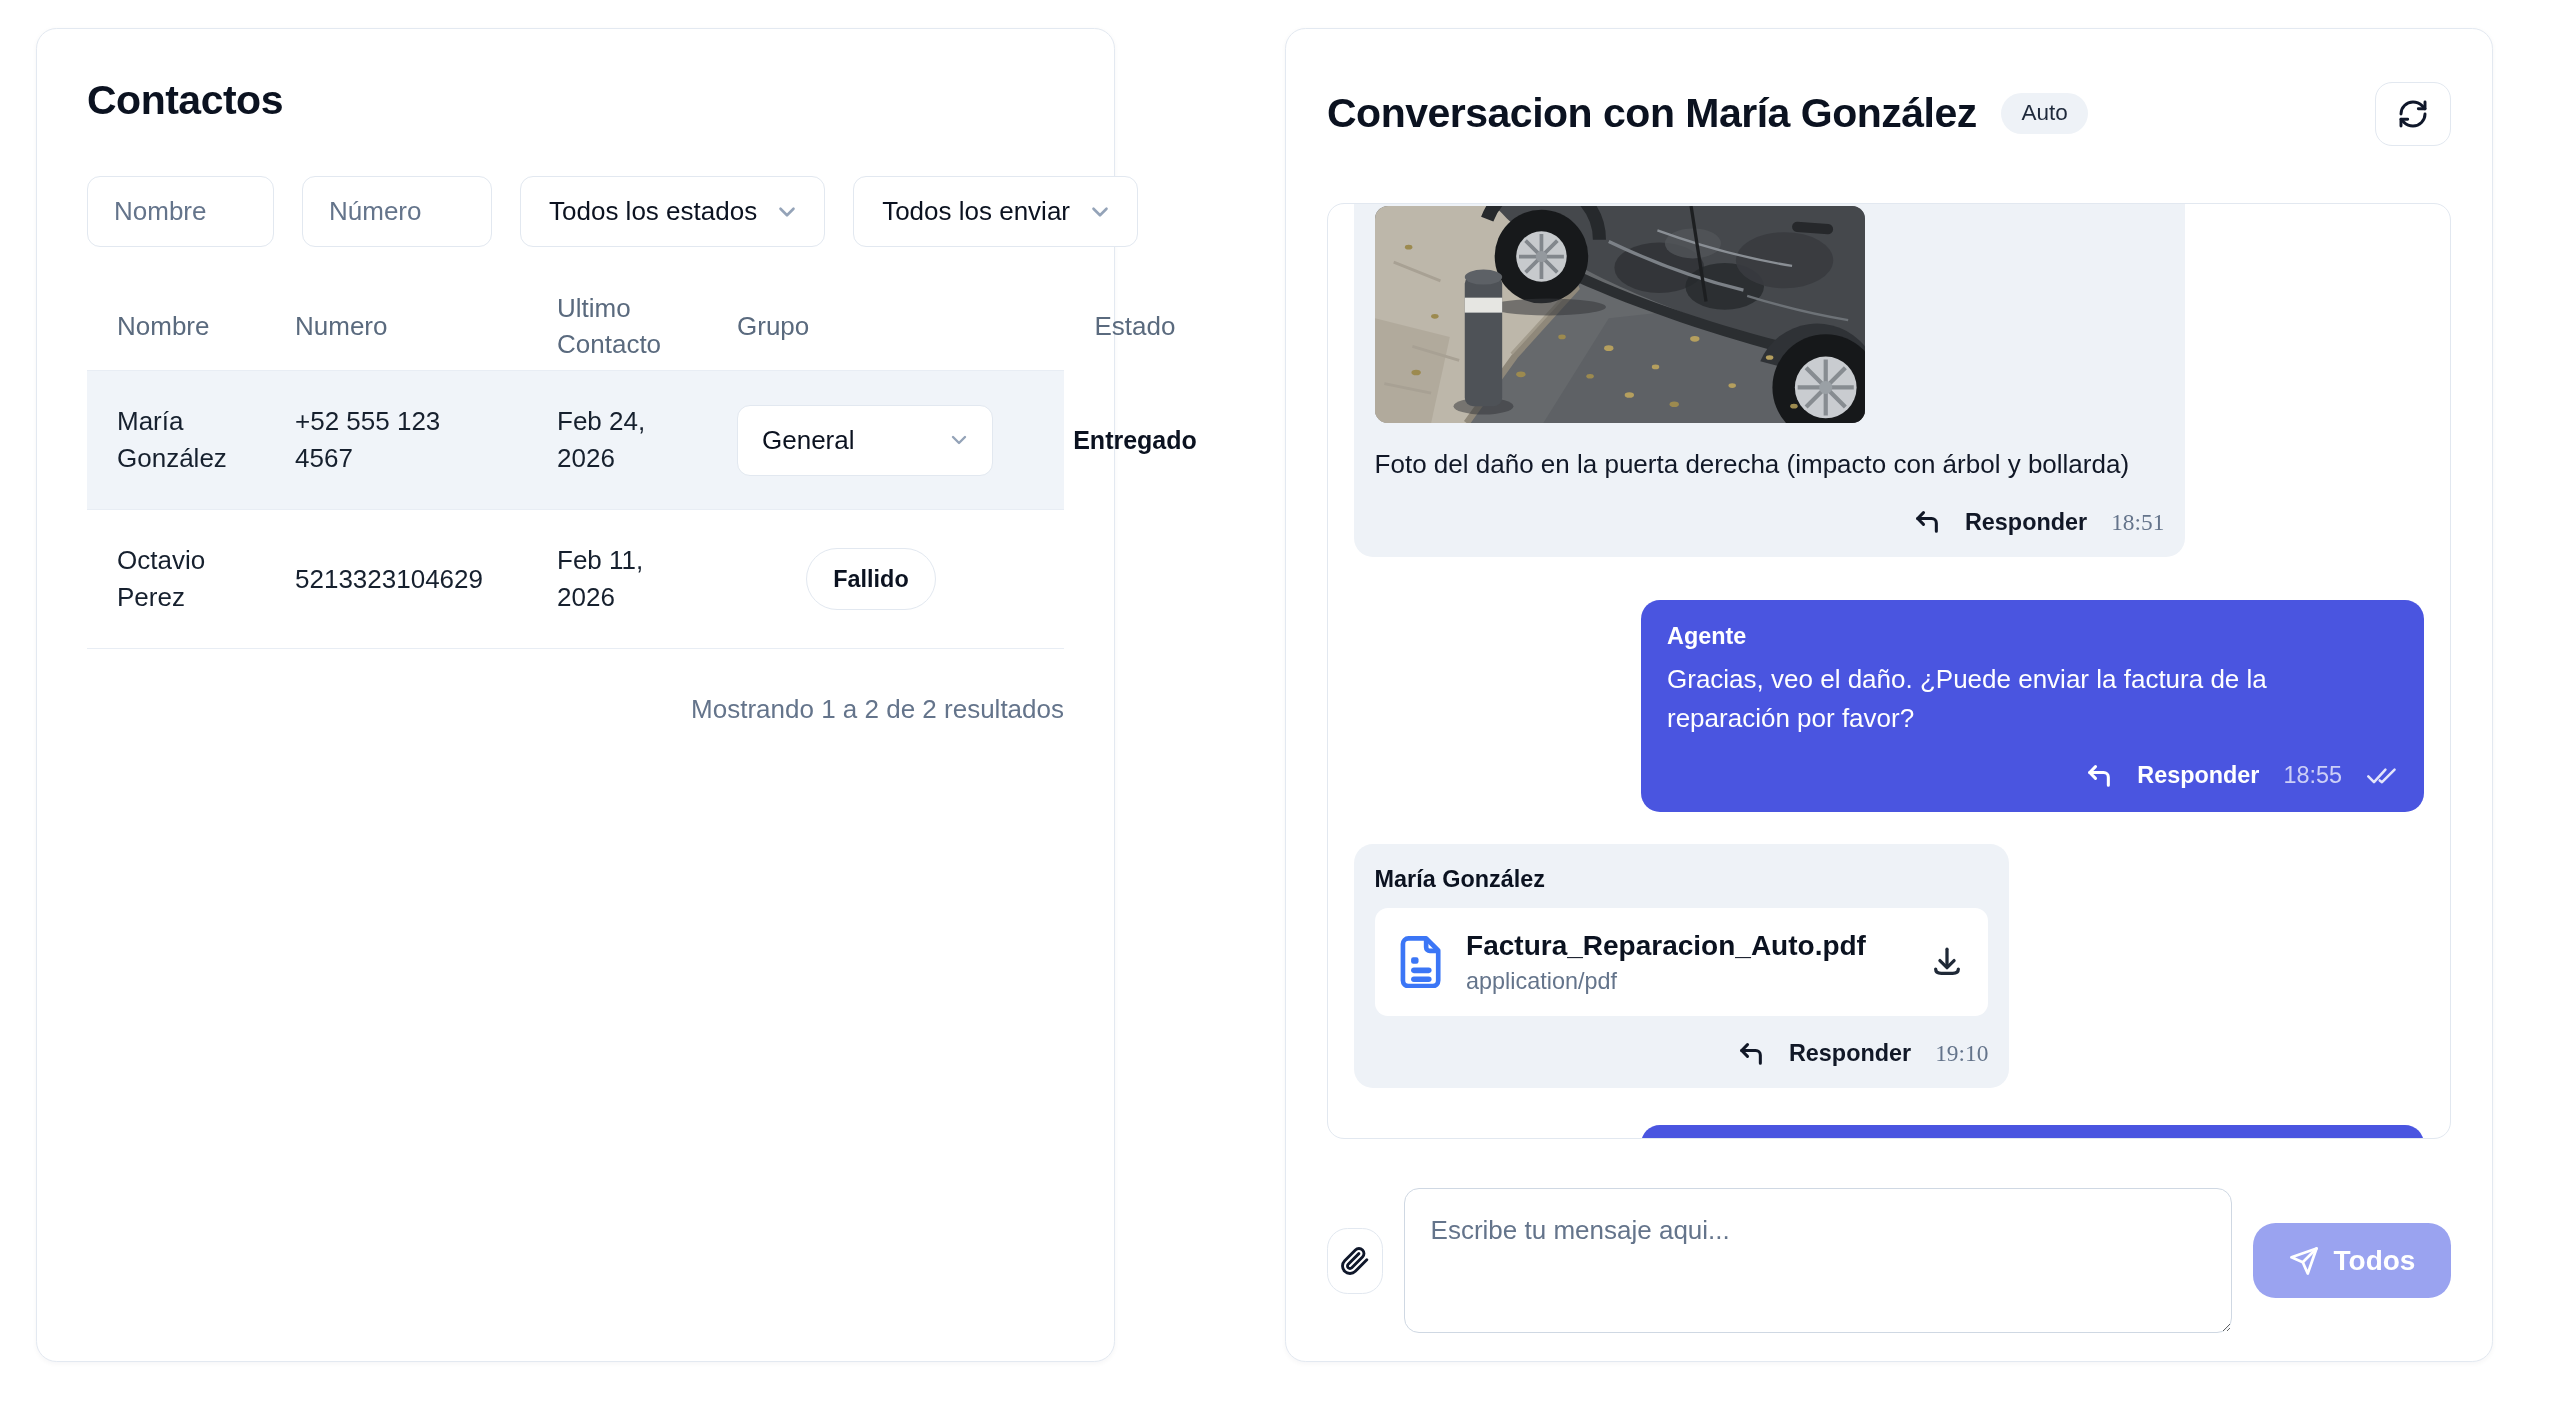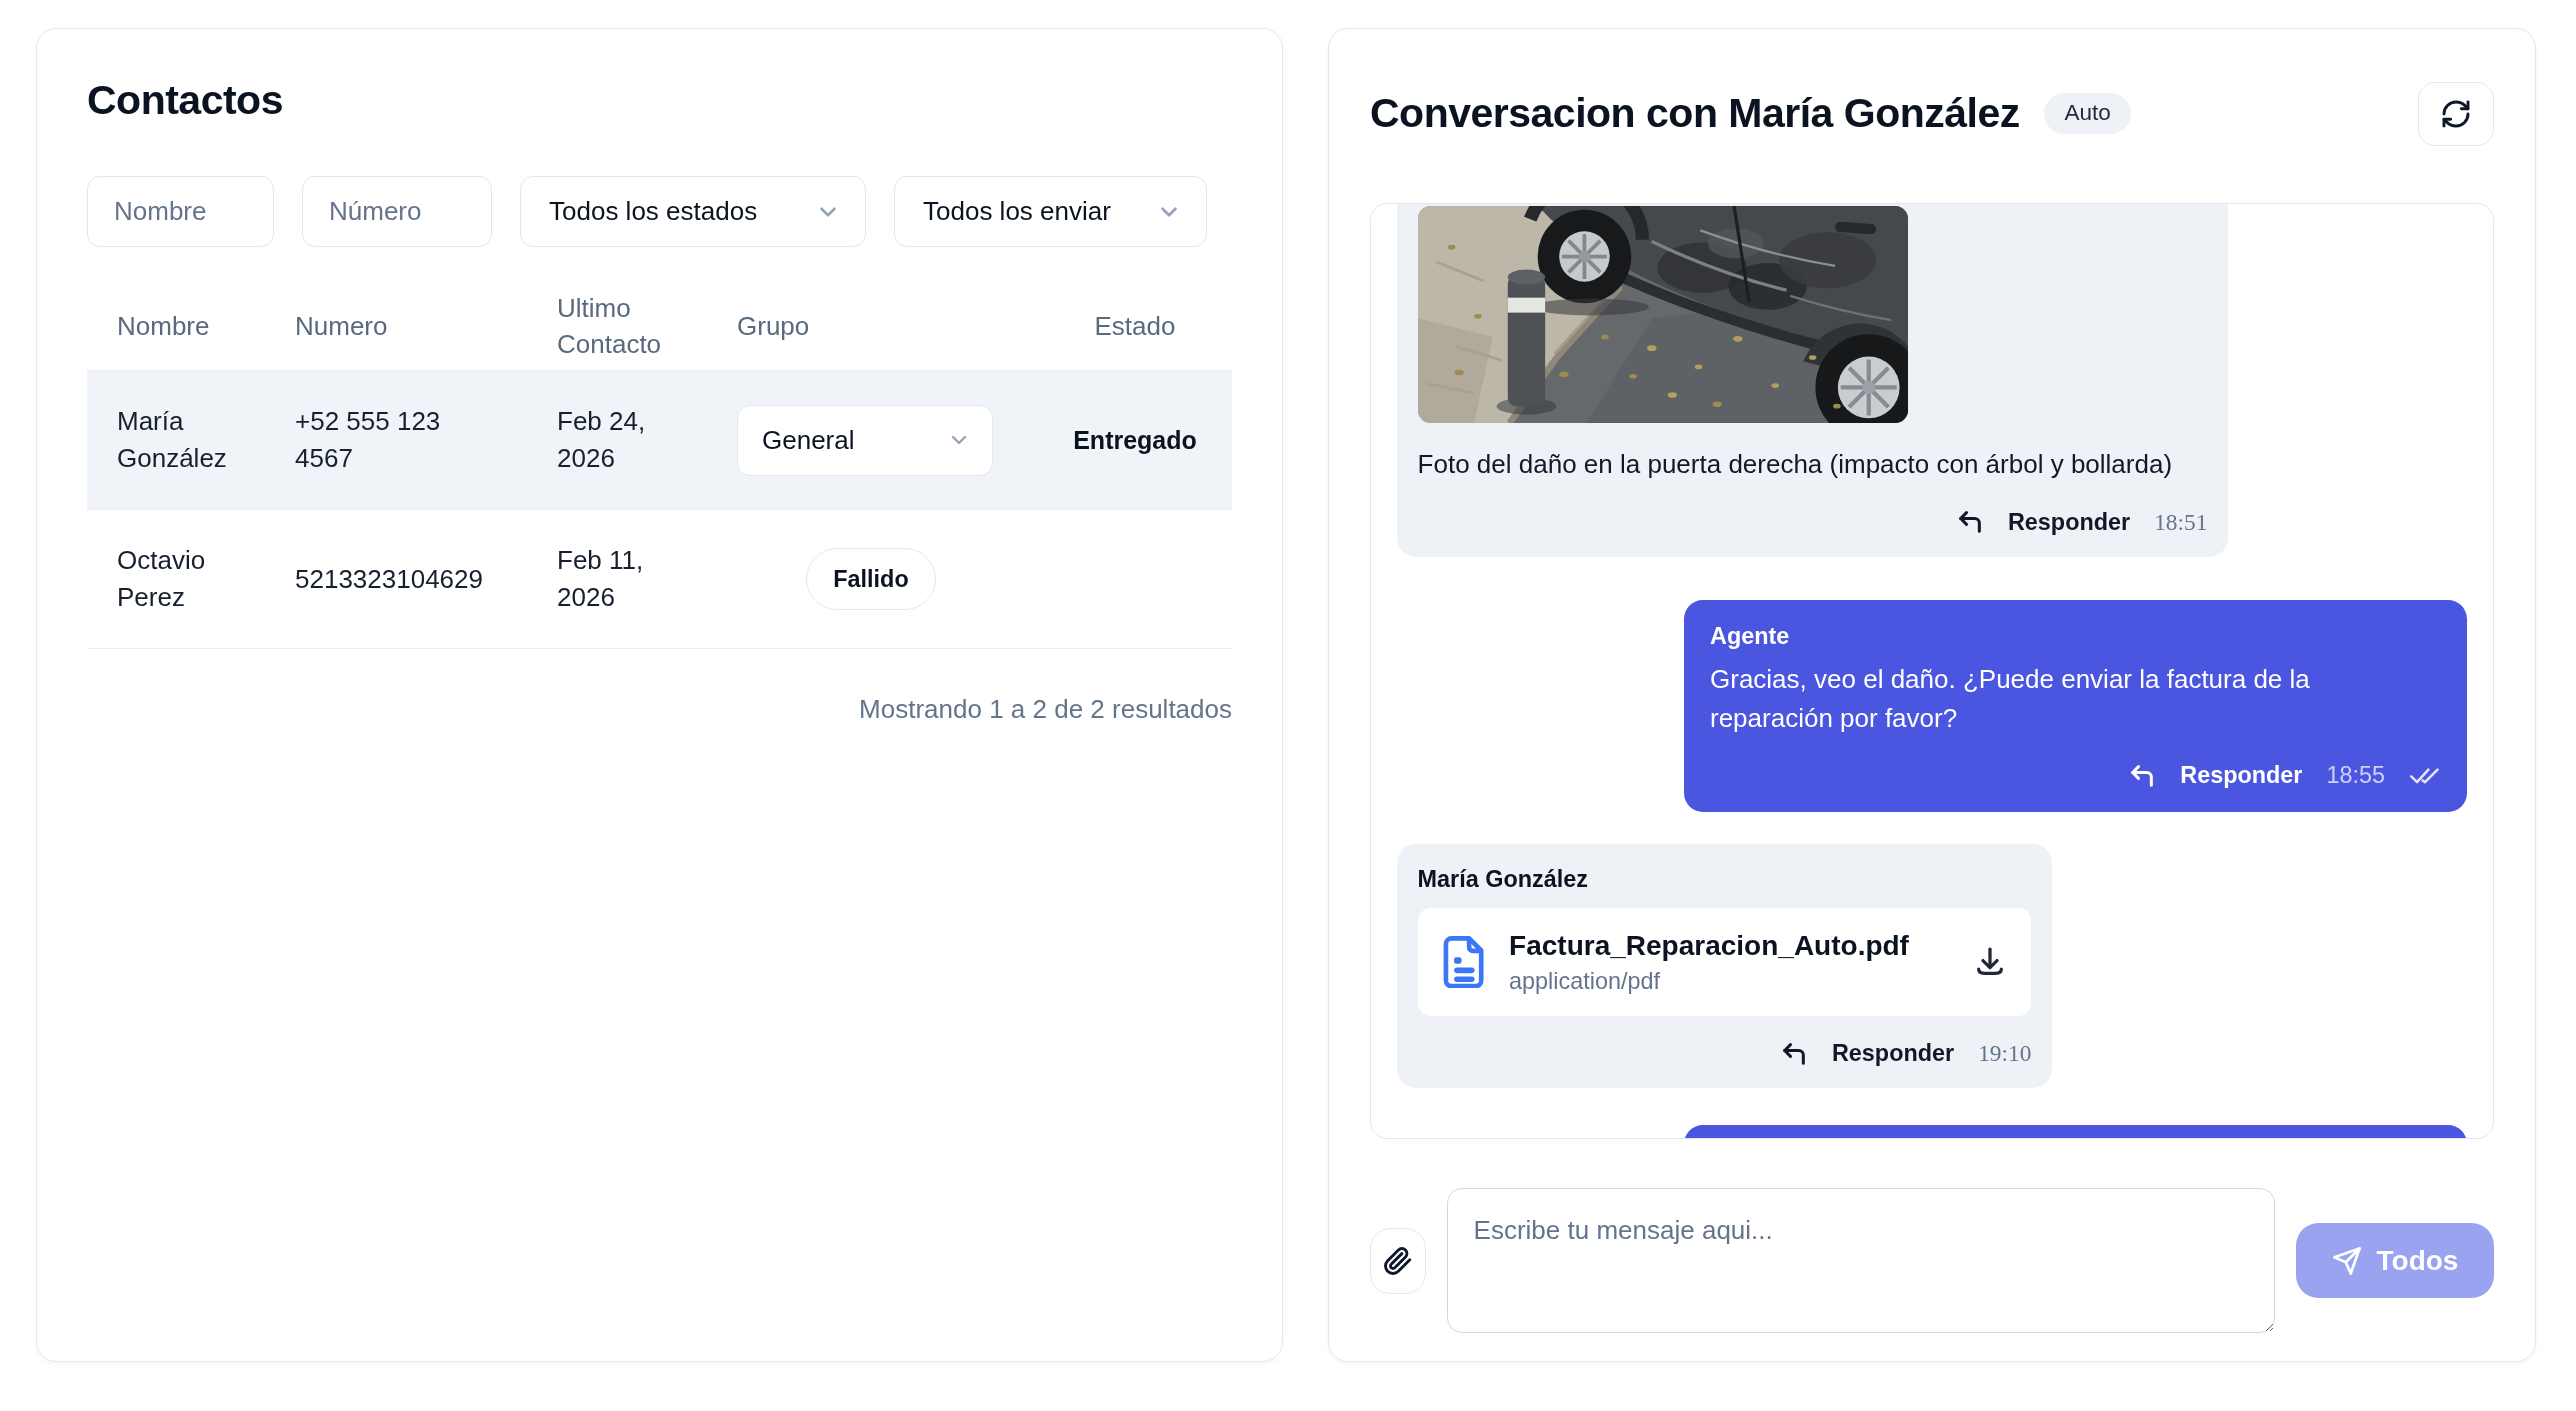--- a/index.html
+++ b/index.html
@@ -13,22 +13,22 @@
   }
   .card {
     position: absolute;
     top: 28px;
     height: 1334px;
     background: #fff;
     border: 0.9px solid #e3e9f1;
     border-radius: 20.6px;
     box-shadow: 0 1.9px 5.6px rgba(15,23,42,.04);
   }
-  .card-left  { left: 36px;   width: 1247px; padding: 47px 50px; }
-  .card-right { left: 1328px; width: 1208px; padding: 47px 41px; }
+  .card-left  { left: 36px;   width: 1079px; padding: 47px 50px; }
+  .card-right { left: 1285px; width: 1208px; padding: 47px 41px; }
 
   
   .panel-title { font-size: 41px; font-weight: 700; letter-spacing: -0.5px; line-height: 49px; color: #0b1220; }
 
   .filters { display: flex; gap: 28px; margin-top: 51px; }
   .filter-input {
     height: 71px; border: 1.4px solid #e2e8f0; border-radius: 13px;
     font-size: 26px; padding: 0 26px; color: #0f172a; outline: none;
     font-family: inherit; background: #fff;
   }

